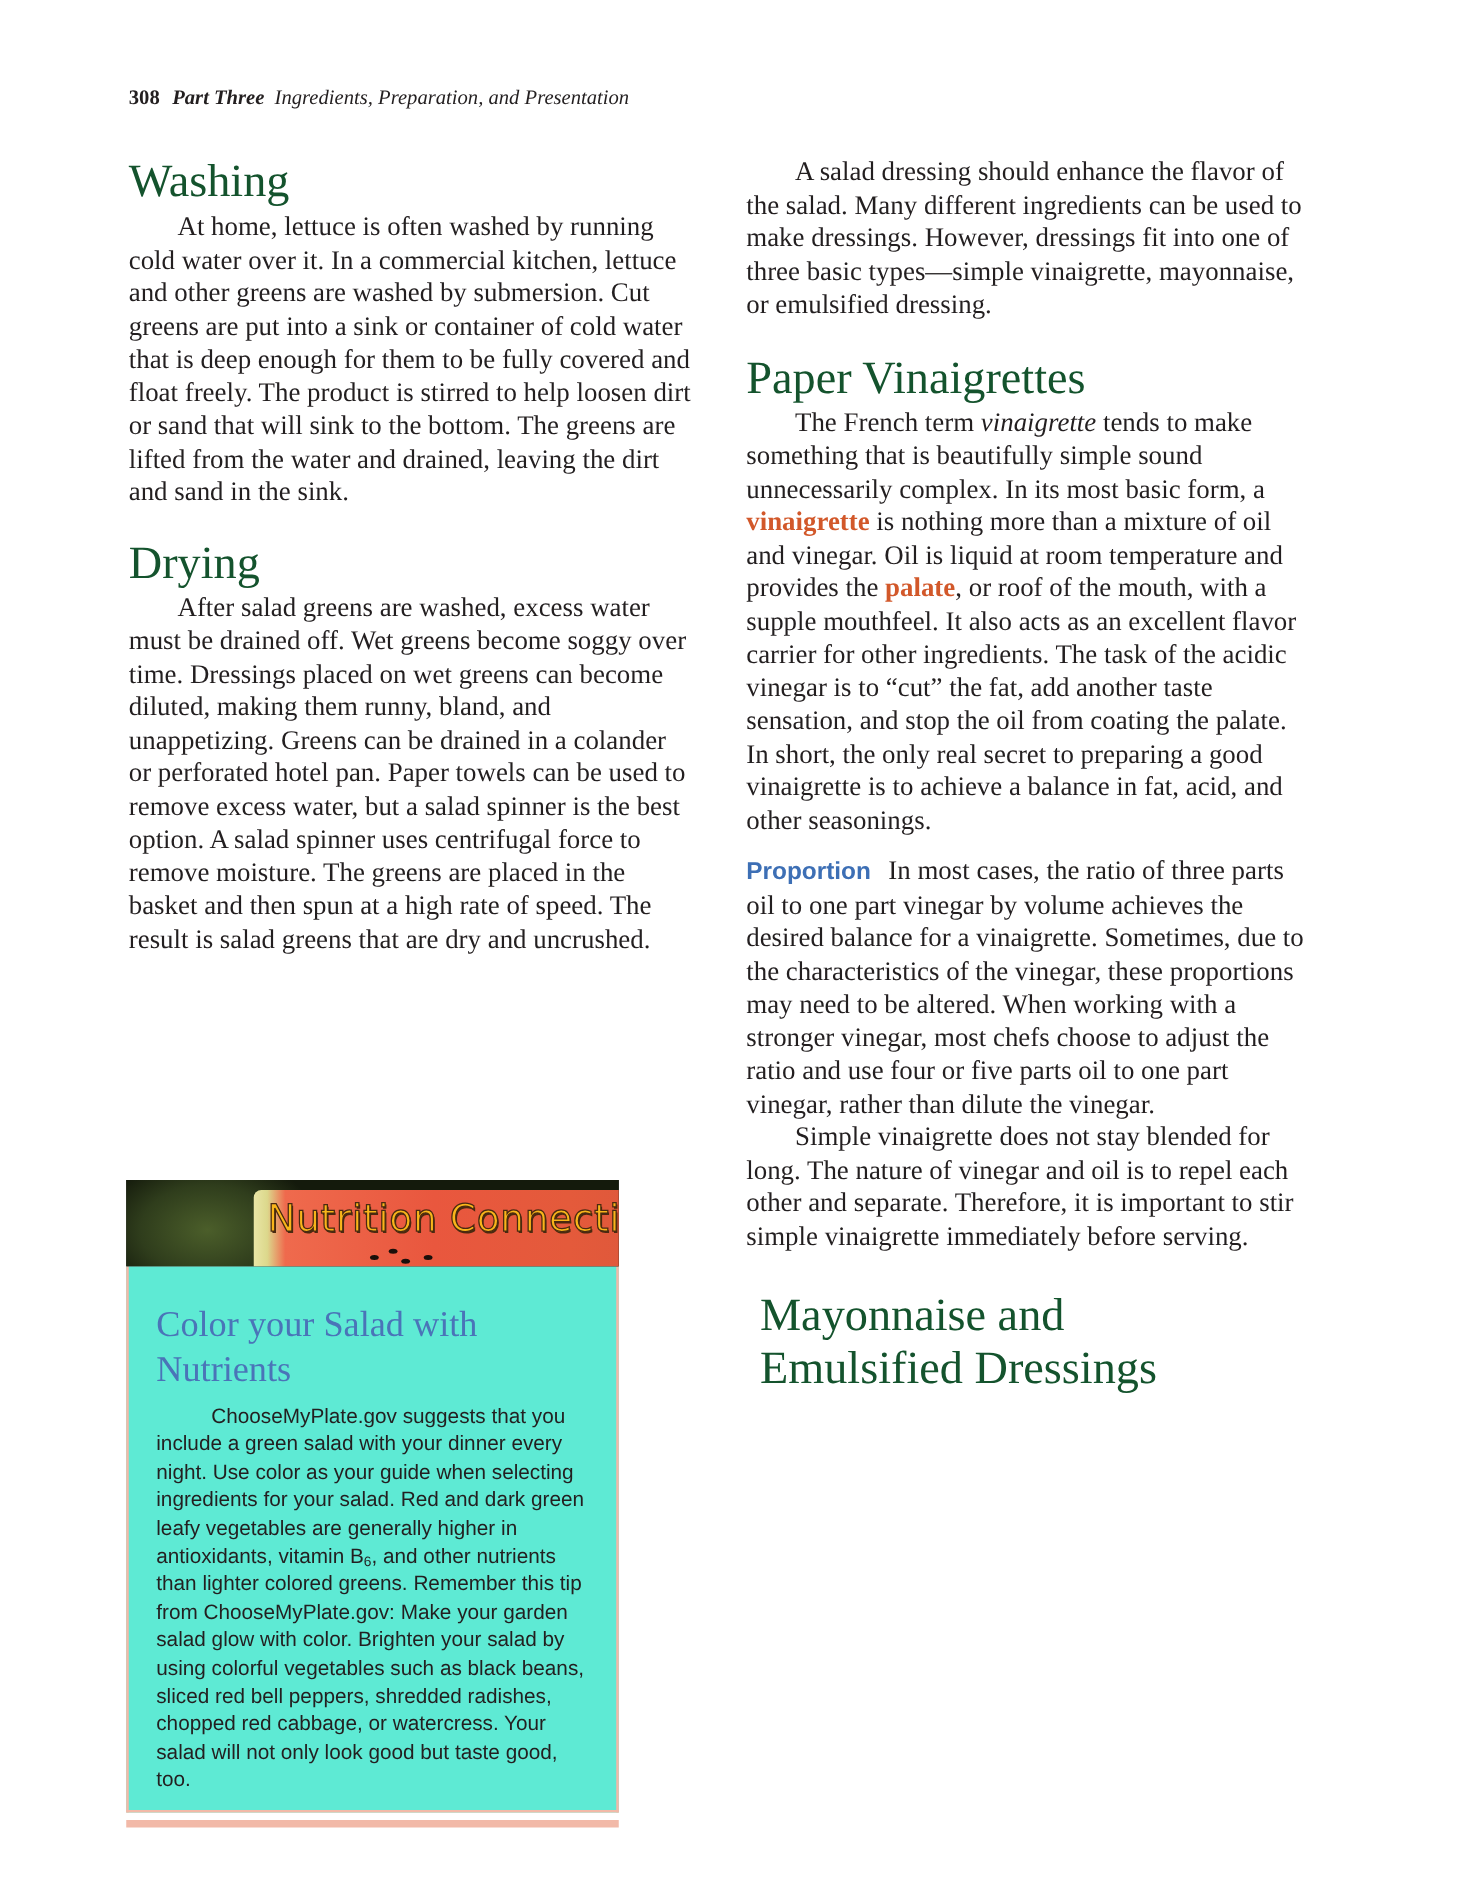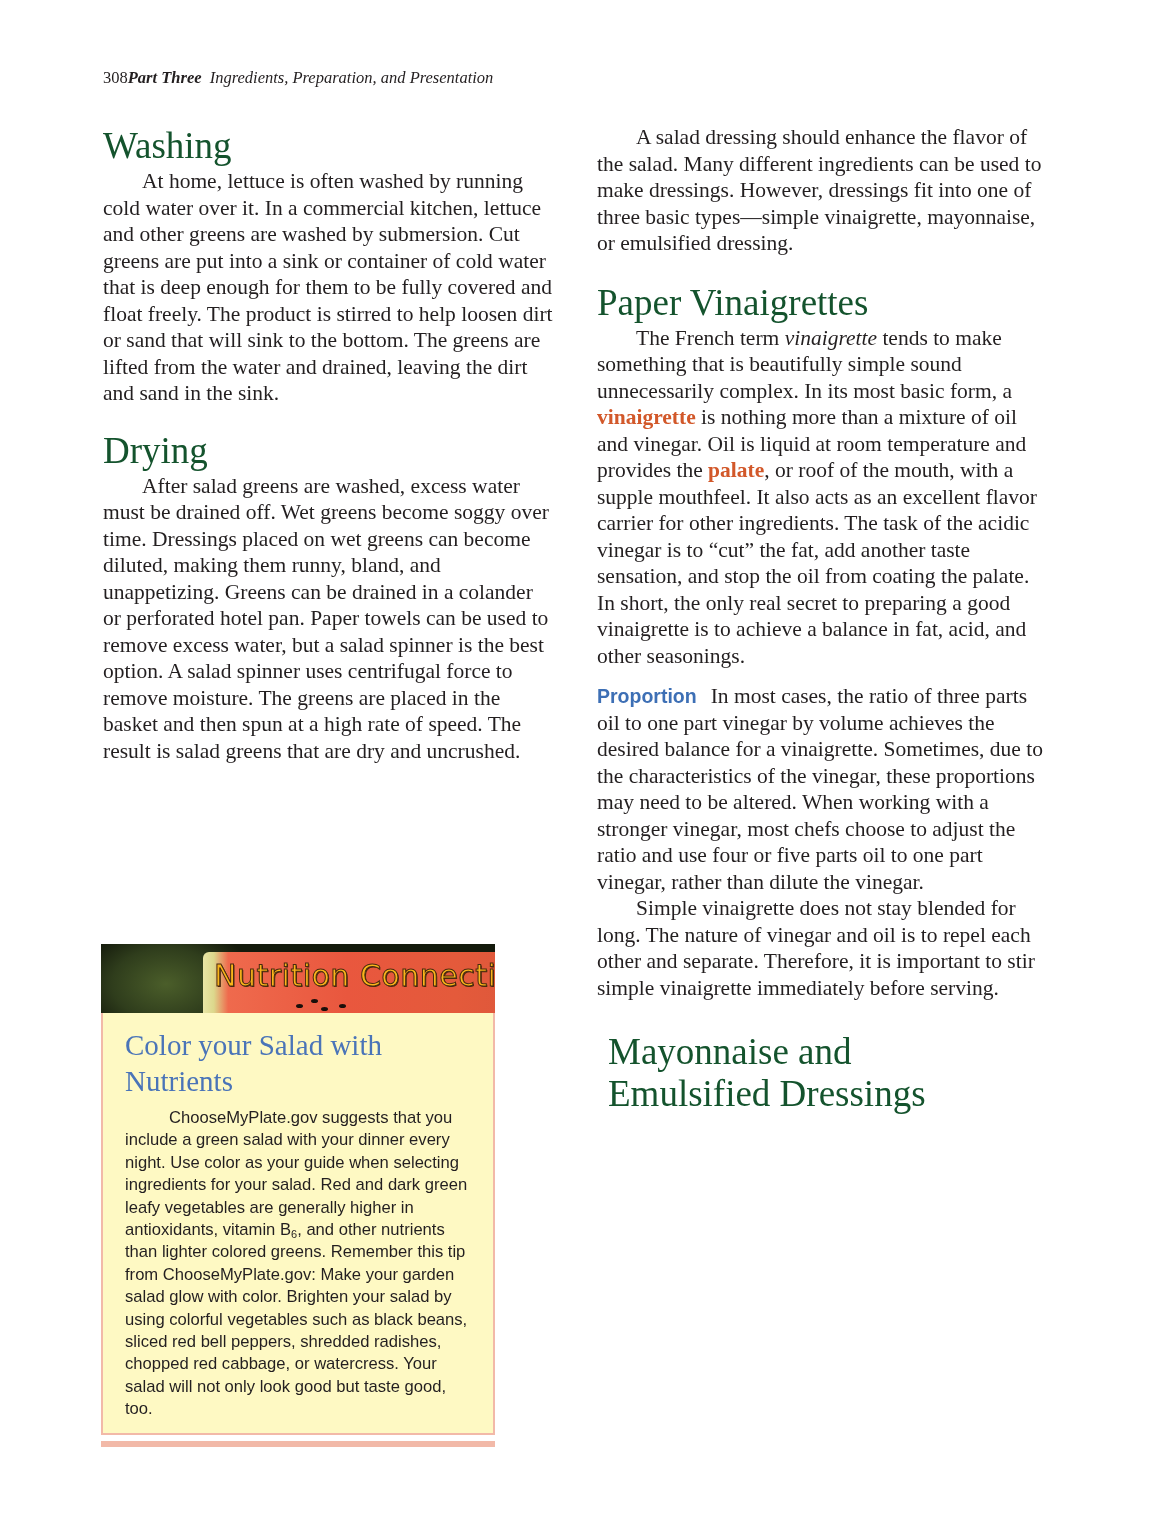--- a/index.html
+++ b/index.html
@@ -7,21 +7,21 @@
     body {
       position: relative;
       font-family: "Liberation Serif", "DejaVu Serif", serif;
       color: #231f20;
       overflow: hidden;
     }
     .running-head {
       position: absolute; left: 103px; top: 68px;
       font-size: 16.5px; white-space: nowrap;
     }
-    .running-head .pg { font-weight: normal; }
+    .running-head .pg { font-weight: bold; margin-right: 10px; }
     .running-head .part { font-weight: bold; font-style: italic; margin-right: 4px; }
     .running-head .title { font-style: italic; }
 
     .col { position: absolute; }
     .col-left { left: 103px; top: 124px; width: 452px; }
     .col-right { left: 597px; top: 124px; width: 452px; }
 
     h2.sec {
       color: #14532d; font-weight: normal;
       font-size: 37px; line-height: 44px;
@@ -68,22 +68,22 @@
       font-size: 30px; line-height: 36px; letter-spacing: 0.5px;
       color: #f9b51a;
       -webkit-text-stroke: 1px #4a2a10;
       text-shadow: 1px 1px 0 #4a2a10;
       white-space: nowrap;
     }
     .nbody {
       border-left: 2px solid #f2b9a8;
       border-right: 2px solid #f2b9a8;
       border-bottom: 2px solid #f2b9a8;
-      padding: 14px 20px 12px 22px;
-      background: #fef9c3;
+      padding: 29px 20px 12px 22px;
+      background: #5eead4;
     }
     .nbody h3 {
       color: #4a74b8; font-weight: normal;
       font-size: 29px; line-height: 36px;
       margin-bottom: 8px;
     }
     .nbody p {
       font-family: "Liberation Sans", "DejaVu Sans", sans-serif;
       font-size: 16.6px; line-height: 22.4px;
       text-indent: 44px;

